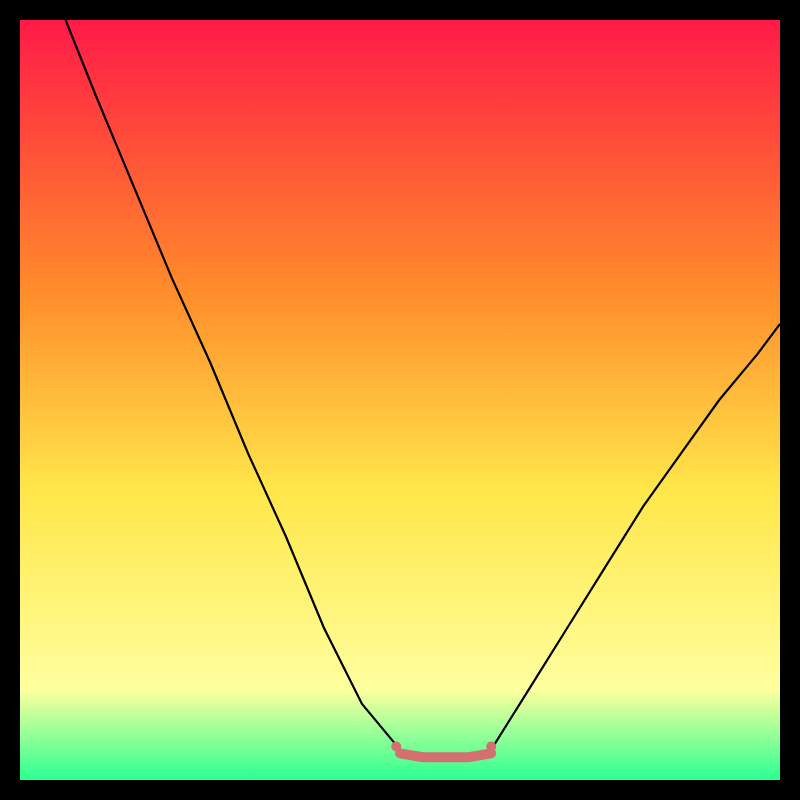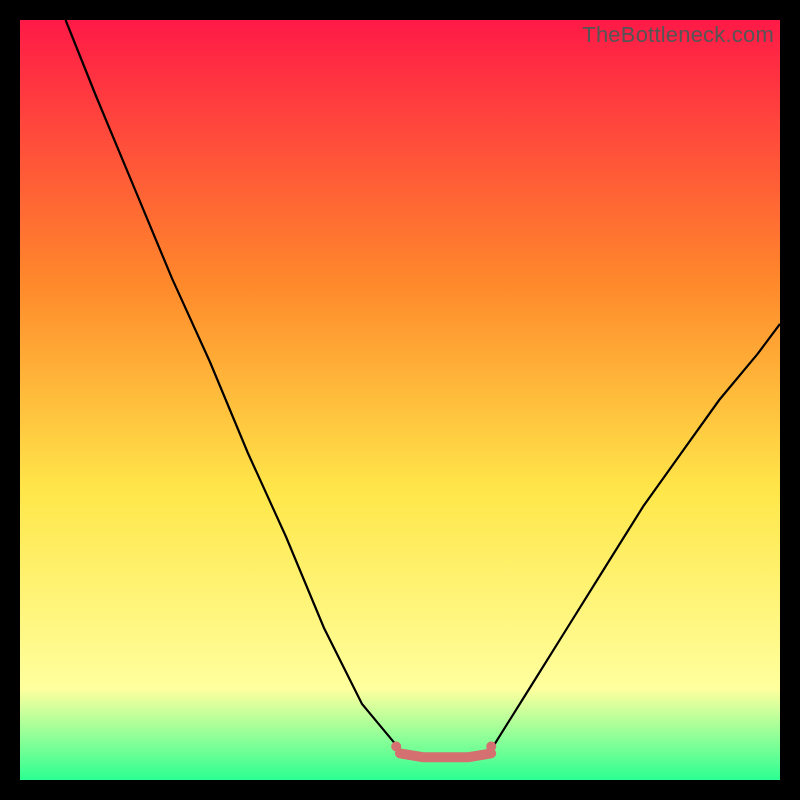--- a/index.html
+++ b/index.html
@@ -50,14 +50,13 @@
         <stop id="g4" offset="100%" stop-color="#2cff92"></stop>
       </linearGradient>
     </defs>
     <rect x="0" y="0" width="760" height="760" fill="url(#bg)"></rect>
     <path id="left-curve" fill="none" stroke="#000000" stroke-width="2.2" d="M45.6 0.0 L76.0 76.0 L114.0 167.2 L152.0 258.4 L190.0 342.0 L228.0 433.2 L266.0 516.8 L304.0 608.0 L342.0 684.0 L380.0 729.6"></path>
     <path id="right-curve" fill="none" stroke="#000000" stroke-width="2.2" d="M471.2 729.6 L509.2 668.8 L547.2 608.0 L585.2 547.2 L623.2 486.4 L661.2 433.2 L699.2 380.0 L737.2 334.4 L760.0 304.0"></path>
     <path id="flat-seg" fill="none" stroke="#d47070" stroke-width="10" stroke-linecap="round" d="M380.0 733.4 L402.8 737.2 L425.6 737.2 L448.4 737.2 L471.2 733.4"></path>
     <circle id="dot-left" fill="#d47070" cx="376.2" cy="726.56" r="5"></circle>
     <circle id="dot-right" fill="#d47070" cx="471.2" cy="726.56" r="5"></circle>
   </svg>
-  <div class="watermark">TheBottleneck.com</div>
 </div>
 
 </body></html>

